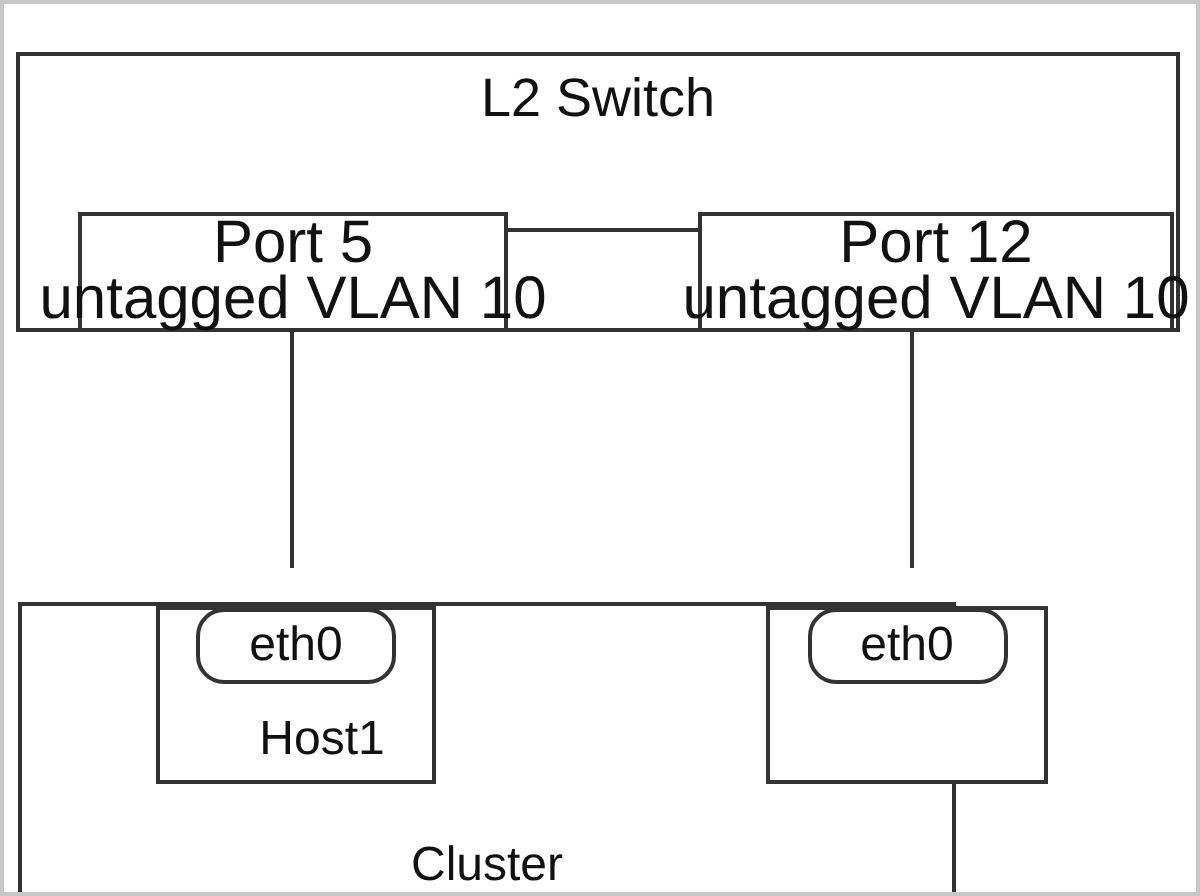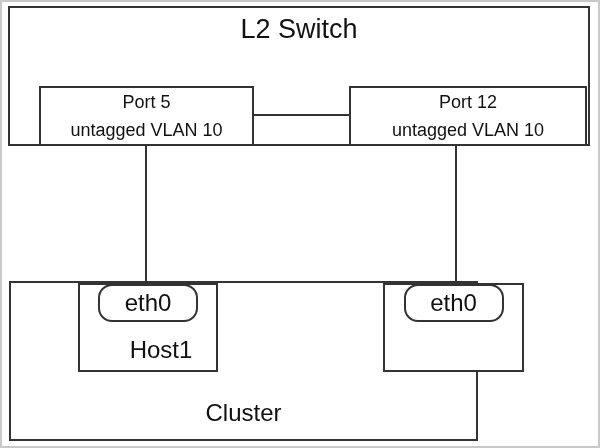--- a/index.html
+++ b/index.html
@@ -7,27 +7,27 @@
     position:relative; width:600px; height:448px; background:var(--background,#fff);
     font-family:"Liberation Sans", sans-serif; color:var(--text,#111);
     overflow:hidden;
   }
   .outer-frame {
     position:absolute; inset:0; border:2px solid var(--outer-border,#c8c8c8);
     pointer-events:none;
   }
   .box {
     position:absolute; box-sizing:border-box;
-    border:2px solid var(--border,#333); background:#fff;
+    border:2px solid var(--border,#333); background:#fff;margin-top:20px;
   }
   .switch { left:8px; top:6px; width:582px; height:140px; background:transparent; }
   .switch-label { position:absolute; left:0; right:0; top:5px; text-align:center;
                   font-size:27px; line-height:32px; }
   .port { display:flex; flex-direction:column; justify-content:center; align-items:center;
-          text-align:center; font-size:18px; line-height:28px; white-space:nowrap; }
+          text-align:center; font-size:30px; line-height:28px; white-space:nowrap; }
   .port5  { left:39px;  top:86px; width:215px; height:60px; }
   .port12 { left:349px; top:86px; width:238px; height:60px; }
   .hline { position:absolute; left:252px; top:114px; width:99px; height:0;
            border-top:2px solid var(--border,#333); }
   .vline { position:absolute; width:0; border-left:2px solid var(--border,#333); }
   .cable1 { left:145px; top:146px; height:138px; }
   .cable2 { left:455px; top:146px; height:138px; }
   .cluster { left:9px; top:281px; width:469px; height:160px; background:transparent; }
   .cluster-label { position:absolute; left:0; right:0; bottom:12px; text-align:center;
                    font-size:24px; line-height:28px; }

